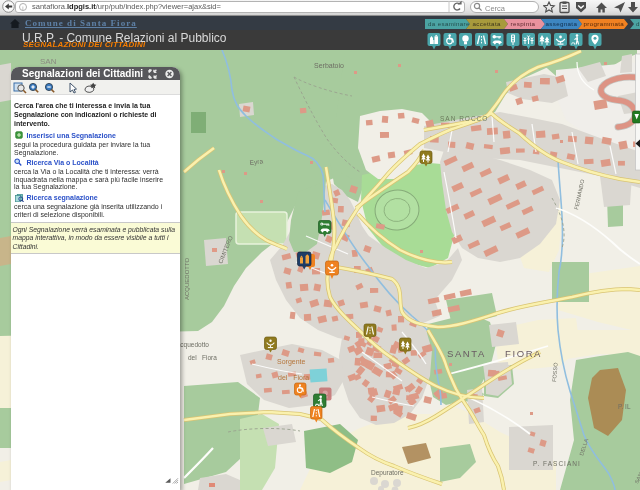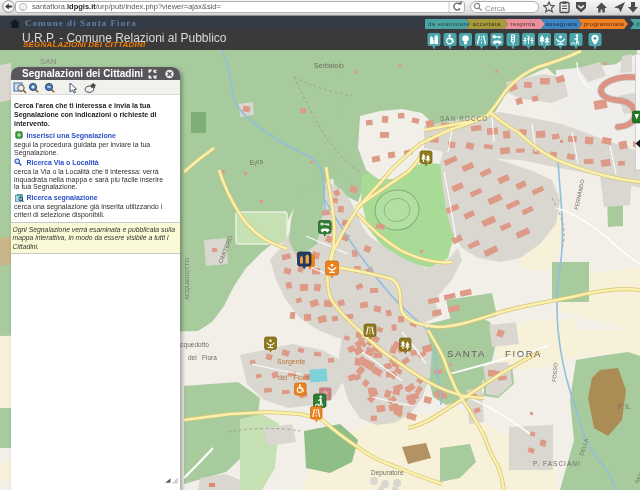--- a/index.html
+++ b/index.html
@@ -14,21 +14,21 @@
   #urltext b { color:#1f1f1f; }
   #infoi { position:absolute; left:19px; top:2.5px; width:8px; height:8px; border:1px solid #b0b0b0;
     border-radius:50%; color:#9a9a9a; font-size:6px; text-align:center; line-height:8px;}
   #searchpill { position:absolute; left:470px; top:1px; width:69px; height:12px; background:#fff;
     border:1px solid #b0b0b0; border-radius:7px; }
   #searchpill span { position:absolute; left:14px; top:2px; font-size:7.5px; color:#8a8a8a; }
   .chromeic { position:absolute; top:1px; }
   #hdr1 { position:absolute; left:0; top:16px; width:640px; height:14px; background:#343b44; }
   #hdr2 { position:absolute; left:0; top:30px; width:640px; height:20px; background:#3a3a3a; }
   #comune { position:absolute; left:25px; top:18px; font-family:"Liberation Serif", serif;
-    font-weight:bold; font-size:9px; color:#5e80a6; letter-spacing:1.05px; }
+    font-weight:bold; font-size:9px; color:#5e80a6; letter-spacing:1.05px;text-decoration:underline; }
   #homeic { left:10px; top:18.5px; }
   #urp { position:absolute; left:22px; top:30.5px; font-size:12px; color:#d9d9d9; }
   #segn { position:absolute; left:23px; top:40px; font-size:8px; color:#f57d00;
     font-weight:bold; font-style:italic; letter-spacing:0.2px; }
   #map { position:absolute; left:0; top:50px; width:640px; height:440px; }
   
   #panel { position:absolute; left:11px; top:67px; width:169px; height:423px;
     background:#fff; border-radius:8px 8px 0 0;
     box-shadow:2px 2px 4px rgba(0,0,0,0.35); }
   #ptitle { position:absolute; left:0; top:0; width:169px; height:13px; background:#57575b;

